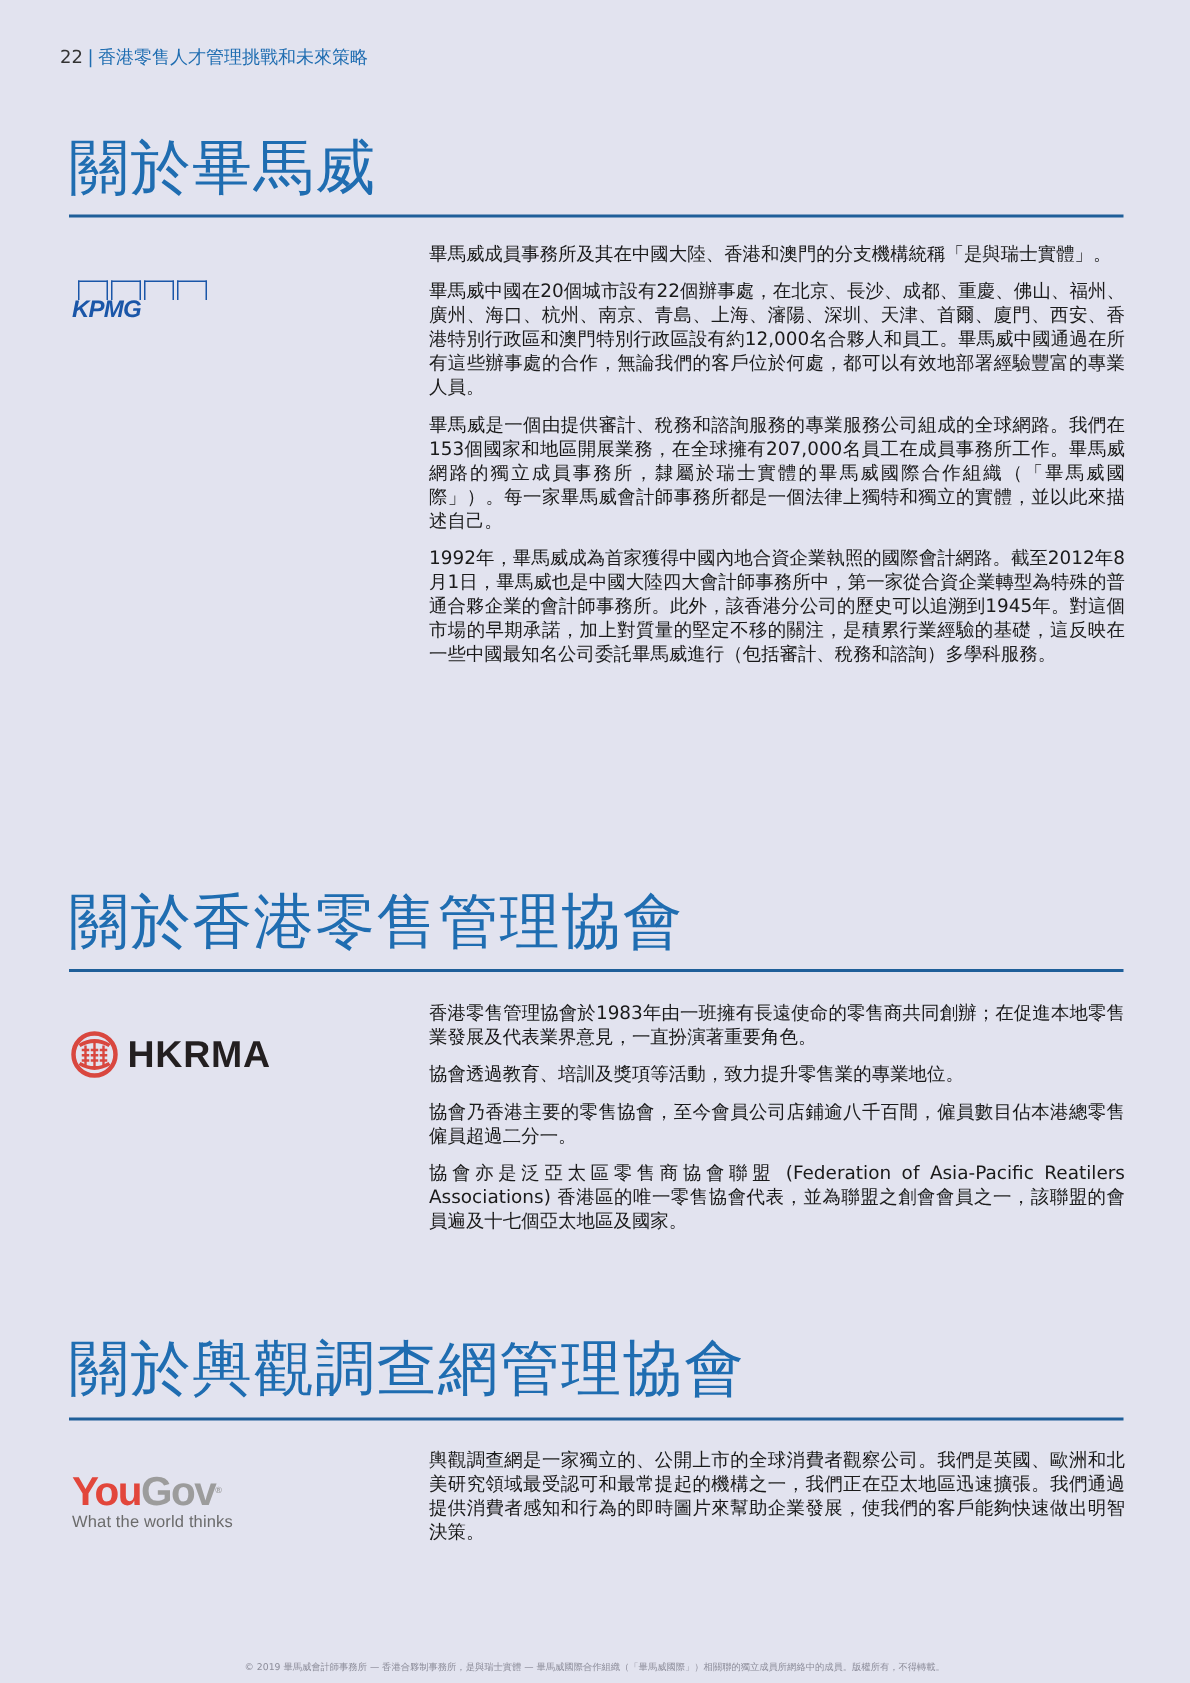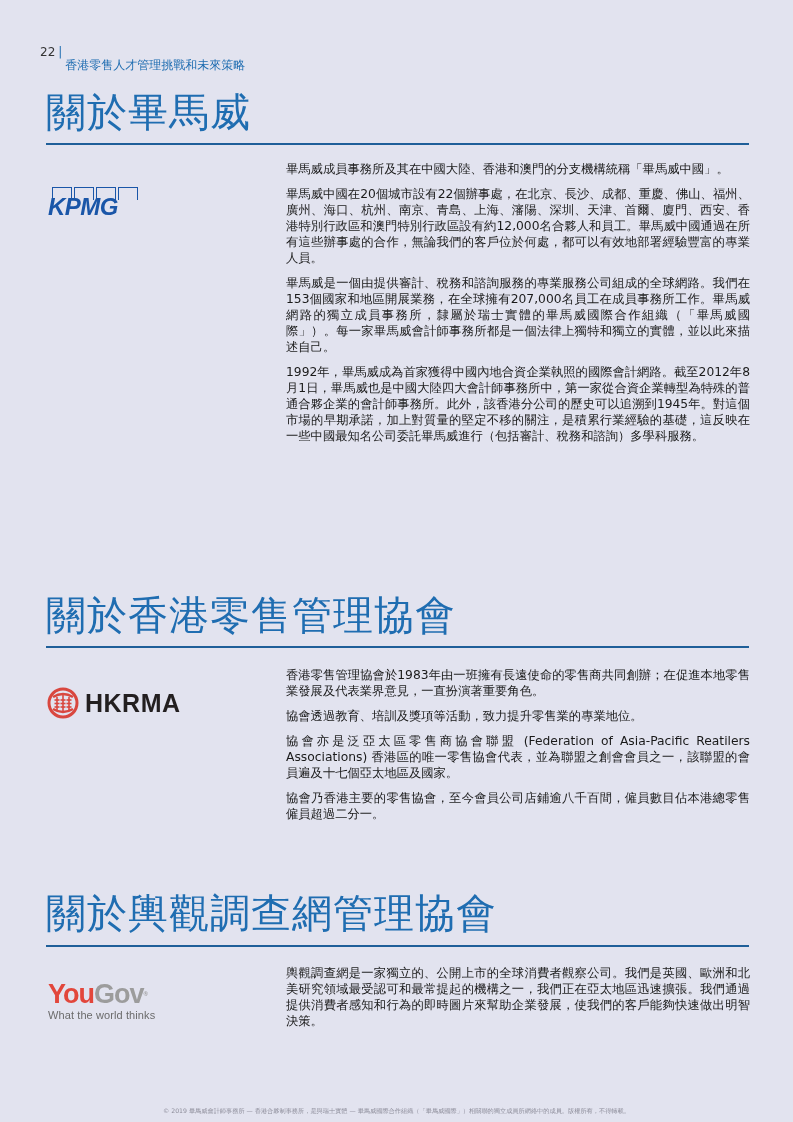--- a/index.html
+++ b/index.html
@@ -8,21 +8,21 @@
       background: #e2e3ef;
       font-family: "DejaVu Sans", "Liberation Sans", sans-serif;
       color: #231f20;
     }
     .header {
       position: absolute; left: 40px; top: 32px;
       font-size: 12px; line-height: 12px; display: flex; align-items: center;
     }
     .header .page-num { color: #333; margin-right: 3px; }
     .header .sep { color: #1f6db1; margin-right: 3px; }
-    .header .title { color: #1f6db1; margin-top: 27px; }
+    .header .title { color: #1f6db1; }
 
     .section-title {
       position: absolute; left: 46px;
       color: #1f6db1; font-weight: 300;
       font-family: "DejaVu Sans", sans-serif;
       font-size: 40px; line-height: 56px; letter-spacing: 1px;
       white-space: nowrap;
     }
     .rule {
       position: absolute; left: 46px; right: 44px; height: 2px;
@@ -38,21 +38,21 @@
     .kpmg {
       position: absolute; left: 48px; top: 187px; width: 100px; height: 40px;
     }
     .kpmg .boxes { display: flex; gap: 2px; margin-left: 4px; }
     .kpmg .box {
       width: 20px; height: 13px; border: 1.5px solid #1a56a8; border-bottom: none;
       box-sizing: border-box;
     }
     .kpmg .word {
       font-family: "Liberation Sans", sans-serif; font-weight: 700; font-style: italic;
-      font-size: 24px; line-height: 22px; color: #1a56a8; letter-spacing: -0.5px;
+      font-size: 16px; line-height: 22px; color: #1a56a8; letter-spacing: -0.5px;
       margin-top: -4px;
     }
 
     
     .hkrma {
       position: absolute; left: 47px; top: 687px; display: flex; align-items: center;
     }
     .hkrma .mark { width: 32px; height: 32px; margin-right: 6px; }
     .hkrma .word {
       font-family: "Liberation Sans", sans-serif; font-weight: 700;
@@ -94,21 +94,21 @@
   <div class="boxes">
     <div class="box"></div>
       <div class="box"></div>
       <div class="box"></div>
       <div class="box"></div>
   </div>
   <div class="word">KPMG</div>
 </div>
 
 <div class="body-col" style="top:161px;">
-  <p>畢馬威成員事務所及其在中國大陸、香港和澳門的分支機構統稱「畢馬威中國」。</p>
+  <p>畢馬威成員事務所及其在中國大陸、香港和澳門的分支機構統稱「是與瑞士實體」。</p>
   <p>畢馬威中國在20個城市設有22個辦事處，在北京、長沙、成都、重慶、佛山、福州、廣州、海口、杭州、南京、青島、上海、瀋陽、深圳、天津、首爾、廈門、西安、香港特別行政區和澳門特別行政區設有約12,000名合夥人和員工。畢馬威中國通過在所有這些辦事處的合作，無論我們的客戶位於何處，都可以有效地部署經驗豐富的專業人員。</p>
   <p>畢馬威是一個由提供審計、稅務和諮詢服務的專業服務公司組成的全球網路。我們在153個國家和地區開展業務，在全球擁有207,000名員工在成員事務所工作。畢馬威網路的獨立成員事務所，隸屬於瑞士實體的畢馬威國際合作組織（「畢馬威國際」）。每一家畢馬威會計師事務所都是一個法律上獨特和獨立的實體，並以此來描述自己。</p>
   <p>1992年，畢馬威成為首家獲得中國內地合資企業執照的國際會計網路。截至2012年8月1日，畢馬威也是中國大陸四大會計師事務所中，第一家從合資企業轉型為特殊的普通合夥企業的會計師事務所。此外，該香港分公司的歷史可以追溯到1945年。對這個市場的早期承諾，加上對質量的堅定不移的關注，是積累行業經驗的基礎，這反映在一些中國最知名公司委託畢馬威進行（包括審計、稅務和諮詢）多學科服務。</p>
 </div>
 
 <div class="section-title" style="top:587px;">關於香港零售管理協會</div>
 <div class="rule" style="top:646px;"></div>
 
 <div class="hkrma">
   <svg class="mark" viewBox="0 0 32 32">
@@ -129,22 +129,22 @@
         <line x1="19.5" y1="16.5" x2="24.5" y2="16.5"></line>
         <line x1="19.5" y1="20" x2="24.5" y2="20"></line>
     </g>
   </svg>
   <span class="word">HKRMA</span>
 </div>
 
 <div class="body-col" style="top:667px;">
   <p>香港零售管理協會於1983年由一班擁有長遠使命的零售商共同創辦；在促進本地零售業發展及代表業界意見，一直扮演著重要角色。</p>
   <p>協會透過教育、培訓及獎項等活動，致力提升零售業的專業地位。</p>
+  <p>協會乃香港主要的零售協會，至今會員公司店鋪逾八千百間，僱員數目佔本港總零售僱員超過二分一。</p>
   <p>協會亦是泛亞太區零售商協會聯盟 (Federation of Asia-Pacific Reatilers Associations) 香港區的唯一零售協會代表，並為聯盟之創會會員之一，該聯盟的會員遍及十七個亞太地區及國家。</p>
-  <p>協會乃香港主要的零售協會，至今會員公司店鋪逾八千百間，僱員數目佔本港總零售僱員超過二分一。</p>
 </div>
 
 <div class="section-title" style="top:885px;">關於輿觀調查網管理協會</div>
 <div class="rule" style="top:945px;"></div>
 
 <div class="yougov">
   <div class="word">
     <span class="you">You</span><span class="gov">Gov</span><span class="reg">®</span>
   </div>
   <div class="tag">What the world thinks</div>

